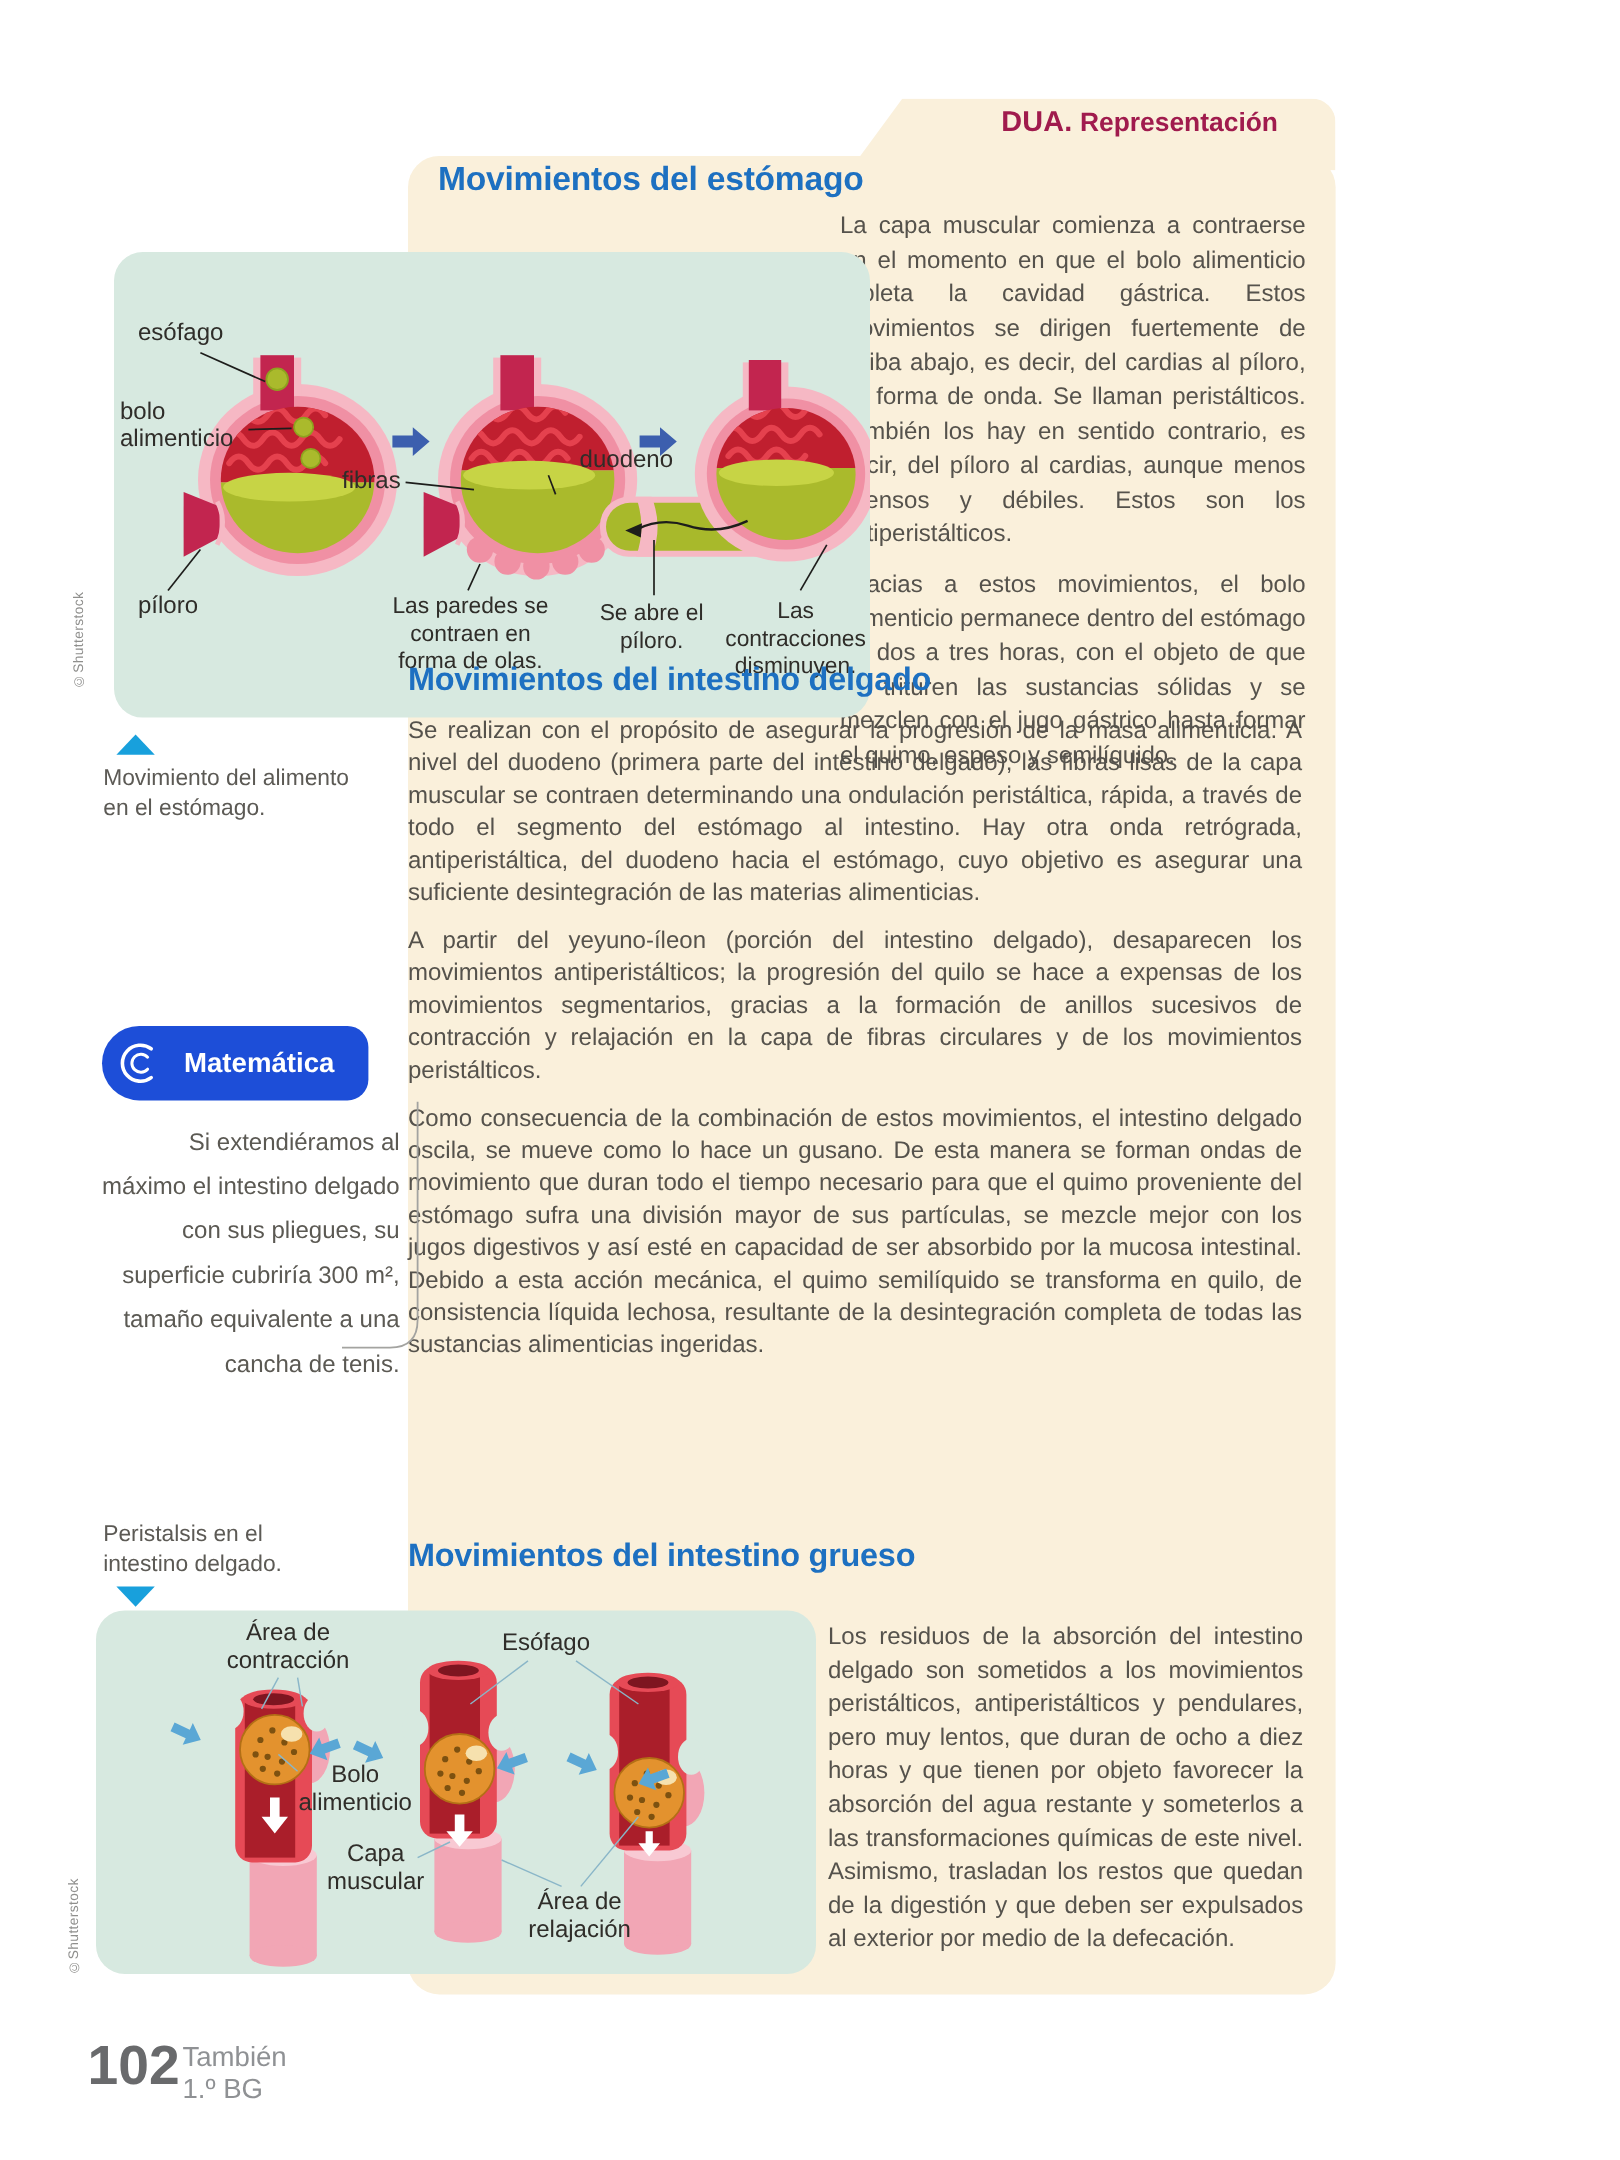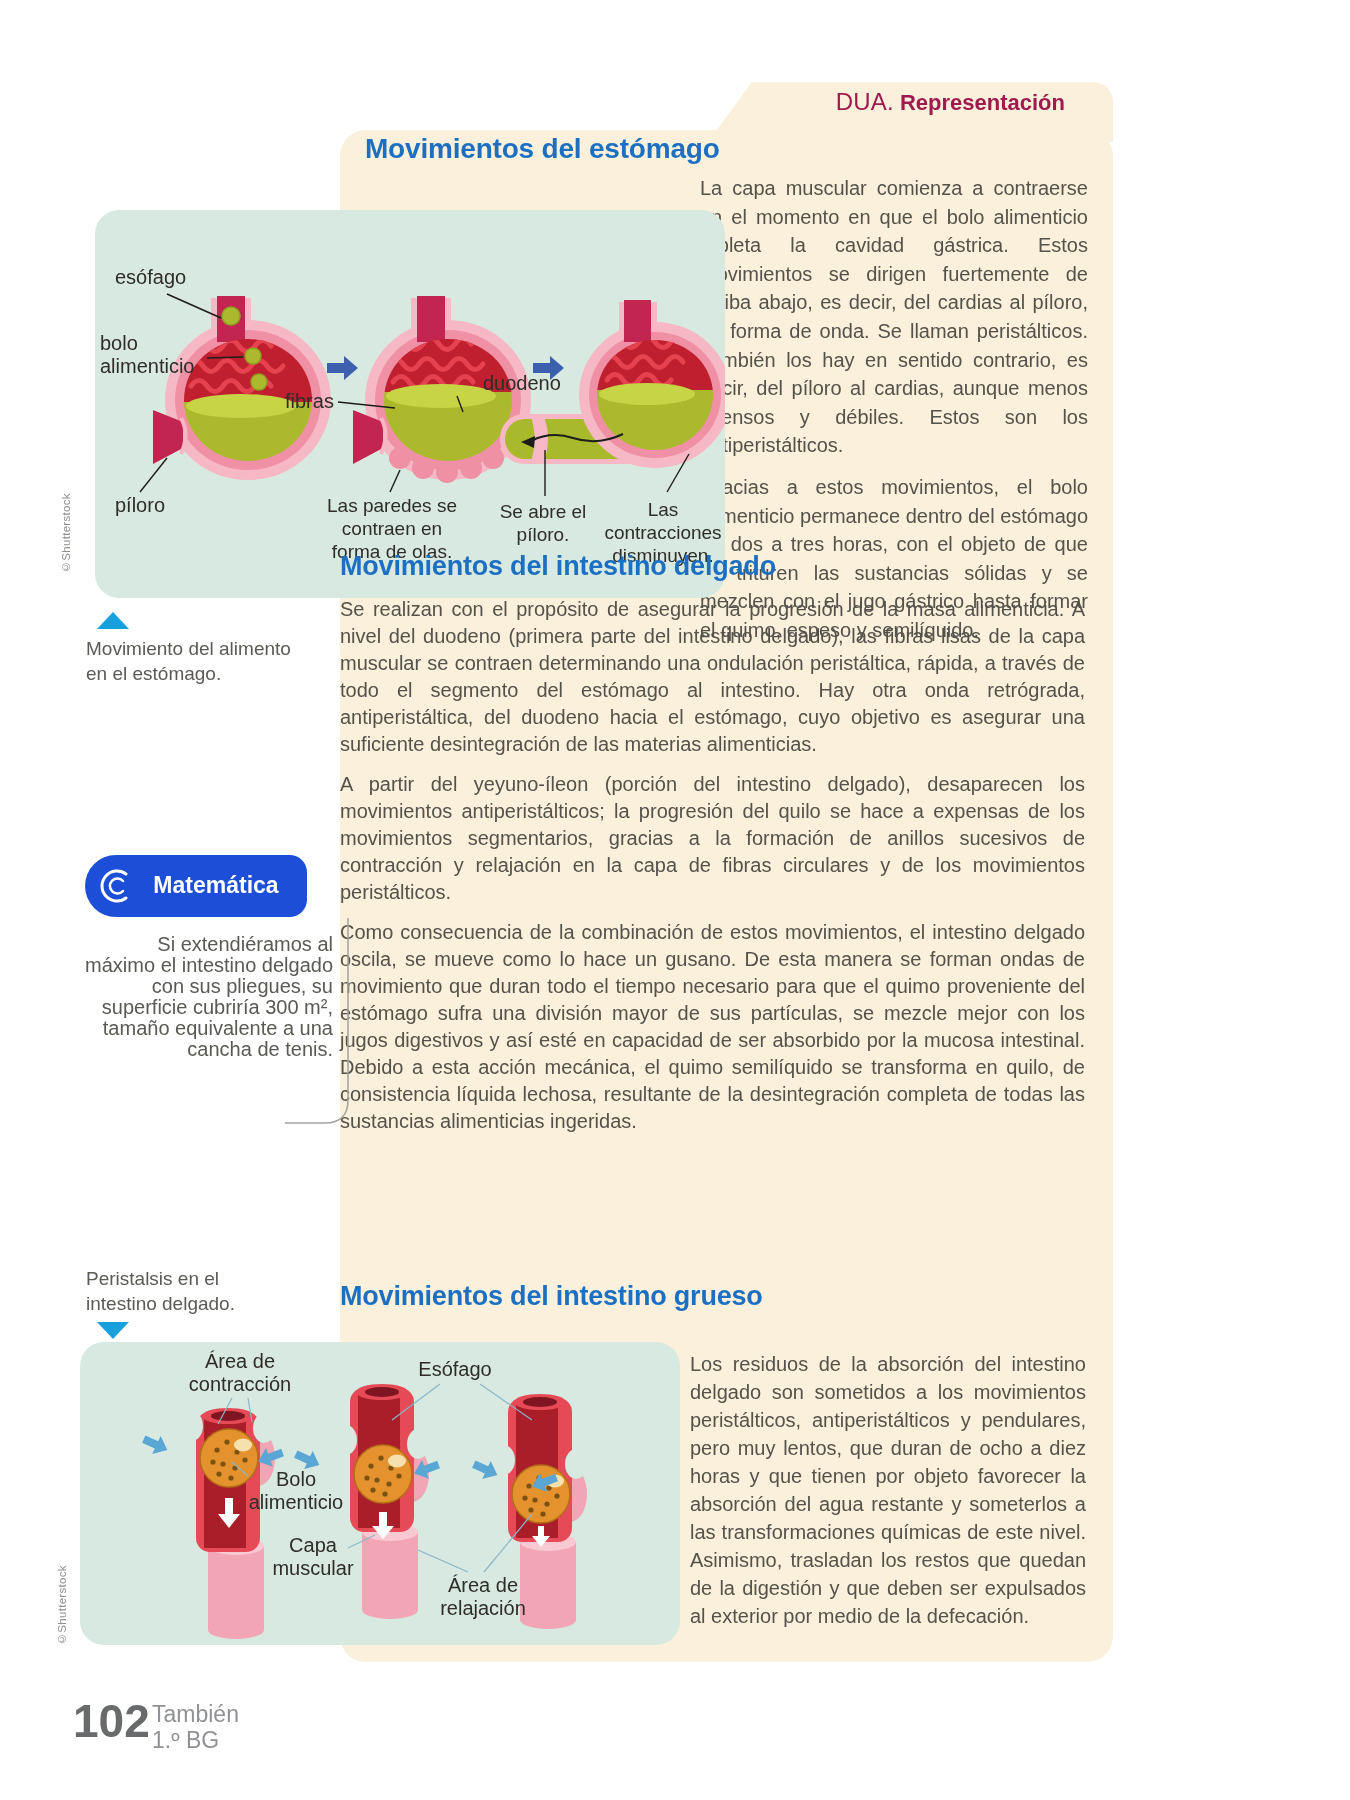--- a/index.html
+++ b/index.html
@@ -4,21 +4,21 @@
 <style>
   html,body{margin:0;padding:0;background:#ffffff;}
   .page{position:relative;width:1350px;height:1800px;background:#ffffff;overflow:hidden;
         font-family:"Liberation Sans",sans-serif;color:#55524c;}
   .abs{position:absolute;}
   
   .main-panel{left:340px;top:130px;width:773px;height:1532px;background:#faf0db;border-radius:26px;}
   .dua-tab{left:708px;top:82px;width:405px;height:60px;background:#faf0db;
            clip-path:polygon(44px 0%,100% 0%,100% 100%,0% 100%);border-top-right-radius:20px;}
   .dua-text{left:770px;top:88px;width:295px;text-align:right;font-size:22px;color:#a01b4d;font-weight:bold;}
-  .dua-text .dua-big{font-size:24px;font-weight:400;letter-spacing:.2px;}
+  .dua-text .dua-big{font-size:24px;font-weight:700;letter-spacing:.2px;}
   
   .sec-title{font-size:28px;font-weight:bold;color:#1d70c1;letter-spacing:-0.2px;}
   .h-estomago{left:365px;top:133px;width:680px;}
   .h-delgado{left:340px;top:551px;width:745px;font-size:27px;}
   .h-grueso{left:340px;top:1281px;width:745px;font-size:27px;}
   
   .body-col p{margin:0 0 13px 0;text-align:justify;}
   .col-estomago{left:700px;top:174px;width:388px;font-size:20px;line-height:28.6px;}
   .col-delgado{left:340px;top:596px;width:745px;font-size:20px;line-height:27px;}
   .col-grueso{left:690px;top:1350px;width:396px;font-size:20px;line-height:28px;}
@@ -33,21 +33,21 @@
   .tri{width:0;height:0;border-left:16px solid transparent;border-right:16px solid transparent;}
   .tri-up{border-bottom:17px solid #18a0dc;}
   .tri-down{border-top:17px solid #18a0dc;}
   .credit{font-size:11.5px;color:#8f8f8d;writing-mode:vertical-rl;transform:rotate(180deg);letter-spacing:.3px;}
   
   .mate-box{left:85px;top:855px;width:222px;height:62px;background:#1d4ed8;
             border-radius:32px 18px 18px 32px;}
   .mate-title{position:absolute;left:52px;top:17px;width:158px;text-align:center;
               color:#fff;font-size:23px;font-weight:bold;}
   .mate-text{left:85px;top:934px;width:248px;text-align:right;font-size:20px;
-             line-height:21px;color:#5b5953;}
+             line-height:37px;color:#5b5953;}
   
   .foot-num{left:73px;top:1694px;font-size:46px;font-weight:bold;color:#696a6c;}
   .foot-sub{left:152px;top:1701px;font-size:23px;line-height:26px;color:#8f9194;}
 </style>
 </head>
 <body>
 
 <div class="page">
 
   <div class="abs dua-tab"></div>

